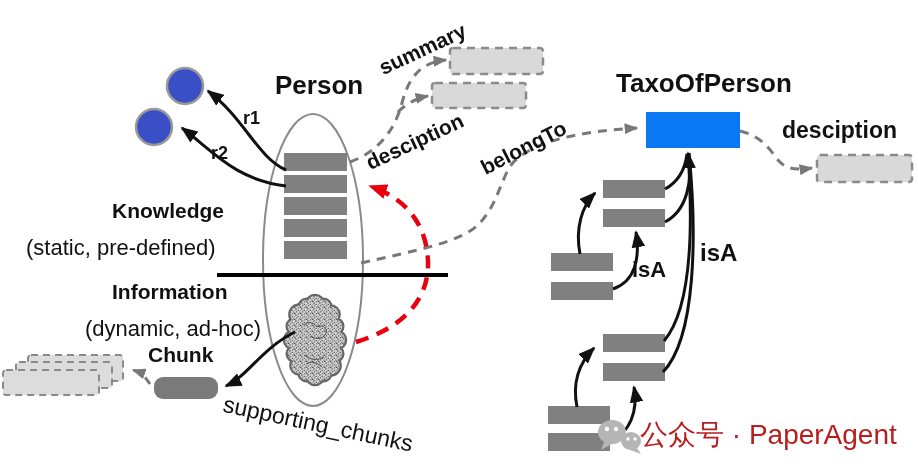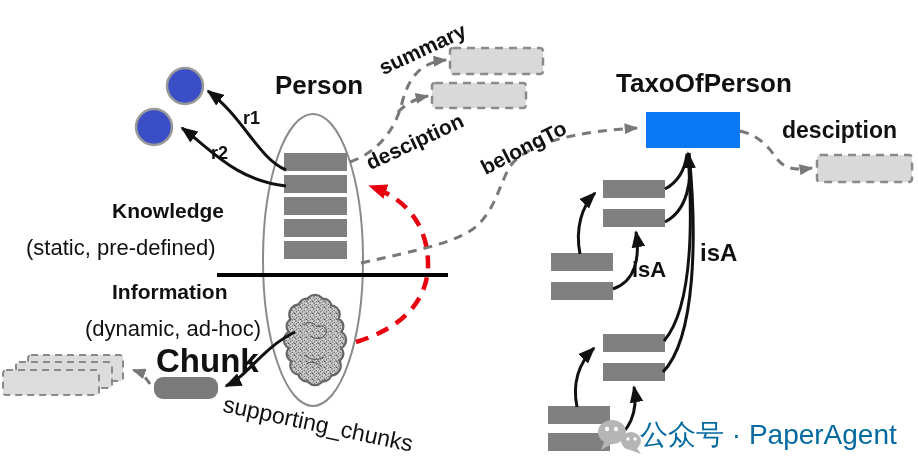--- a/index.html
+++ b/index.html
@@ -9,30 +9,30 @@
   .lbl{position:absolute;white-space:nowrap;line-height:1;}
   .b{font-weight:bold;}
   .rot{transform-origin:left center;}
   #person-label{left:275px;top:72px;font-size:26px;}
   #r1-label{left:243px;top:109px;font-size:18px;}
   #r2-label{left:211px;top:144px;font-size:18px;}
   #knowledge-label{left:112px;top:200px;font-size:21px;}
   #static-label{left:26px;top:237px;font-size:22px;}
   #information-label{left:112px;top:281px;font-size:21px;}
   #dynamic-label{left:85px;top:318px;font-size:22px;}
-  #chunk-label{left:148px;top:344px;font-size:33px;margin-left:8px;}
+  #chunk-label{left:148px;top:344px;font-size:21px;}
   #supporting-label{left:226px;top:393px;font-size:23px;transform:rotate(12deg);transform-origin:left top;}
   #summary-label{left:380px;top:58px;font-size:21px;transform:rotate(-25deg);}
   #desciption-left-label{left:367px;top:153px;font-size:21px;transform:rotate(-25deg);}
   #belongto-label{left:482px;top:158px;font-size:21px;transform:rotate(-27deg);}
   #taxo-label{left:616px;top:70px;font-size:26px;}
   #desciption-right-label{left:782px;top:119px;font-size:23px;}
   #isa-inner-label{left:632px;top:259px;font-size:22px;}
   #isa-outer-label{left:700px;top:241px;font-size:24px;}
-  #watermark{left:640px;top:421px;font-size:28px;color:#0369a1;font-weight:normal;}
+  #watermark{left:640px;top:421px;font-size:28px;color:#b91c1c;font-weight:normal;}
 </style>
 </head>
 <body>
 
 <div id="stage">
 <svg id="art" width="918" height="474" viewBox="0 0 918 474">
   <defs>
     <marker id="arrB" viewBox="0 0 10 8" refX="9" refY="4" markerWidth="17" markerHeight="14" orient="auto" markerUnits="userSpaceOnUse">
           <path d="M0 0 L10 4 L0 8 Z" fill="#111"></path>
         </marker>

